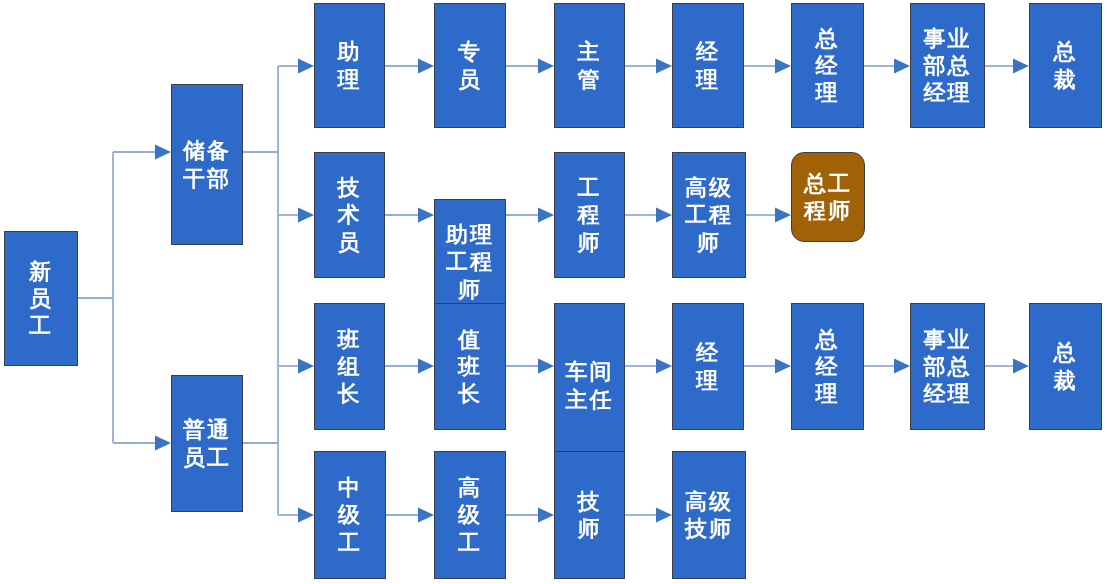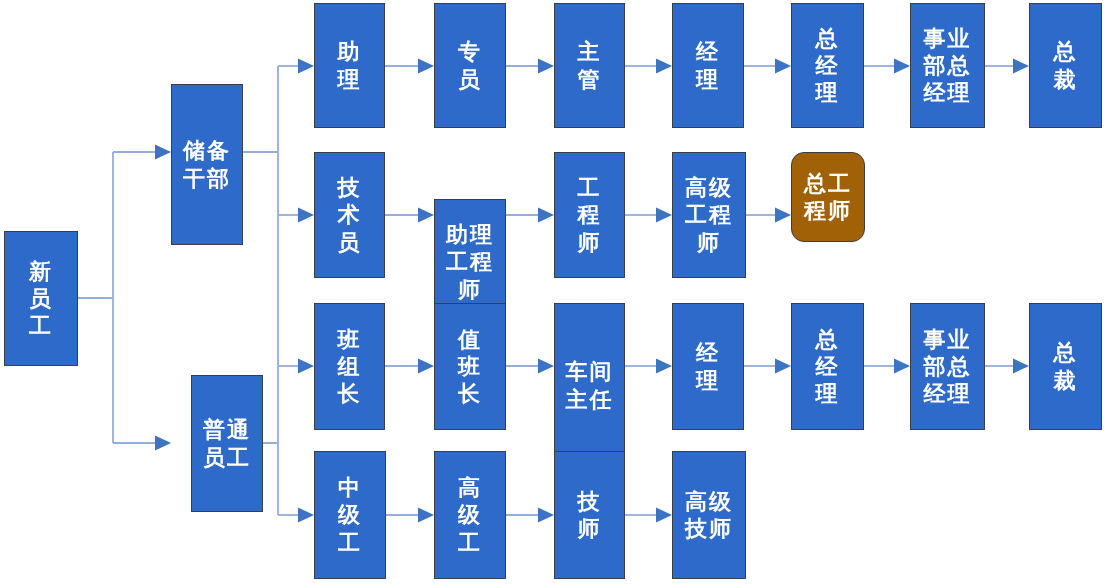--- a/index.html
+++ b/index.html
@@ -98,21 +98,21 @@
       <polygon points="434,515 418,507.5 418,522.5" fill="#3B74C2"></polygon>
       <polygon points="554,515 538,507.5 538,522.5" fill="#3B74C2"></polygon>
       <polygon points="672,515 656,507.5 656,522.5" fill="#3B74C2"></polygon>
     </svg>
   <div id="nodes-layer">
       <div class="node" style="left: 4px; top: 231px; width: 74px; height: 135px; background: rgb(46, 106, 201); border-color: rgb(58, 62, 69); color: rgb(255, 255, 255);">新
 员
 工</div>
       <div class="node" style="left: 171px; top: 84px; width: 72px; height: 161px; background: rgb(46, 106, 201); border-color: rgb(58, 62, 69); color: rgb(255, 255, 255);">储备
 干部</div>
-      <div class="node" style="left: 171px; top: 375px; width: 72px; height: 137px; background: rgb(46, 106, 201); border-color: rgb(58, 62, 69); color: rgb(255, 255, 255); margin-left: 20px;">普通
+      <div class="node" style="left: 171px; top: 375px; width: 72px; height: 137px; background: rgb(46, 106, 201); border-color: rgb(58, 62, 69); color: rgb(255, 255, 255);">普通
 员工</div>
       <div class="node" style="left: 314px; top: 3px; width: 71px; height: 125px; background: rgb(46, 106, 201); border-color: rgb(58, 62, 69); color: rgb(255, 255, 255);">助
 理</div>
       <div class="node" style="left: 434px; top: 3px; width: 72px; height: 125px; background: rgb(46, 106, 201); border-color: rgb(58, 62, 69); color: rgb(255, 255, 255);">专
 员</div>
       <div class="node" style="left: 554px; top: 3px; width: 71px; height: 125px; background: rgb(46, 106, 201); border-color: rgb(58, 62, 69); color: rgb(255, 255, 255);">主
 管</div>
       <div class="node" style="left: 672px; top: 3px; width: 72px; height: 125px; background: rgb(46, 106, 201); border-color: rgb(58, 62, 69); color: rgb(255, 255, 255);">经
 理</div>
       <div class="node" style="left: 791px; top: 3px; width: 73px; height: 125px; background: rgb(46, 106, 201); border-color: rgb(58, 62, 69); color: rgb(255, 255, 255);">总

